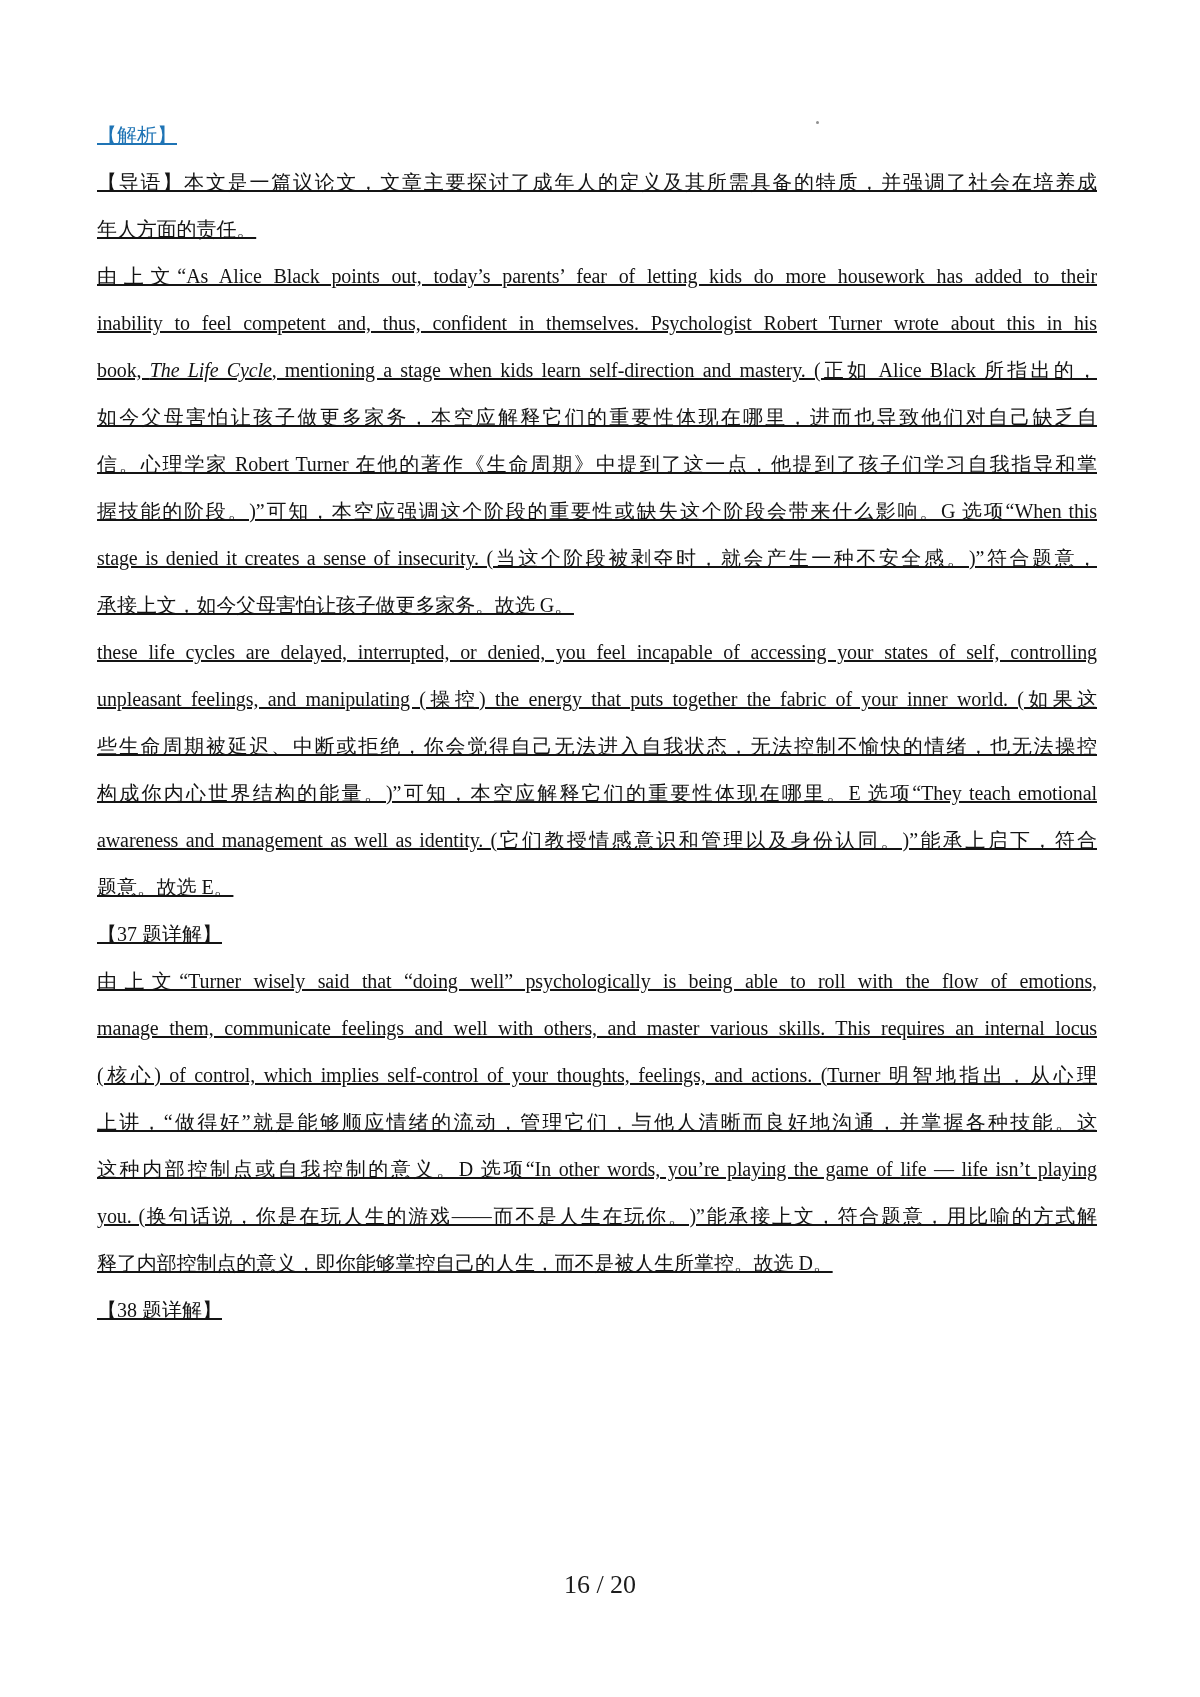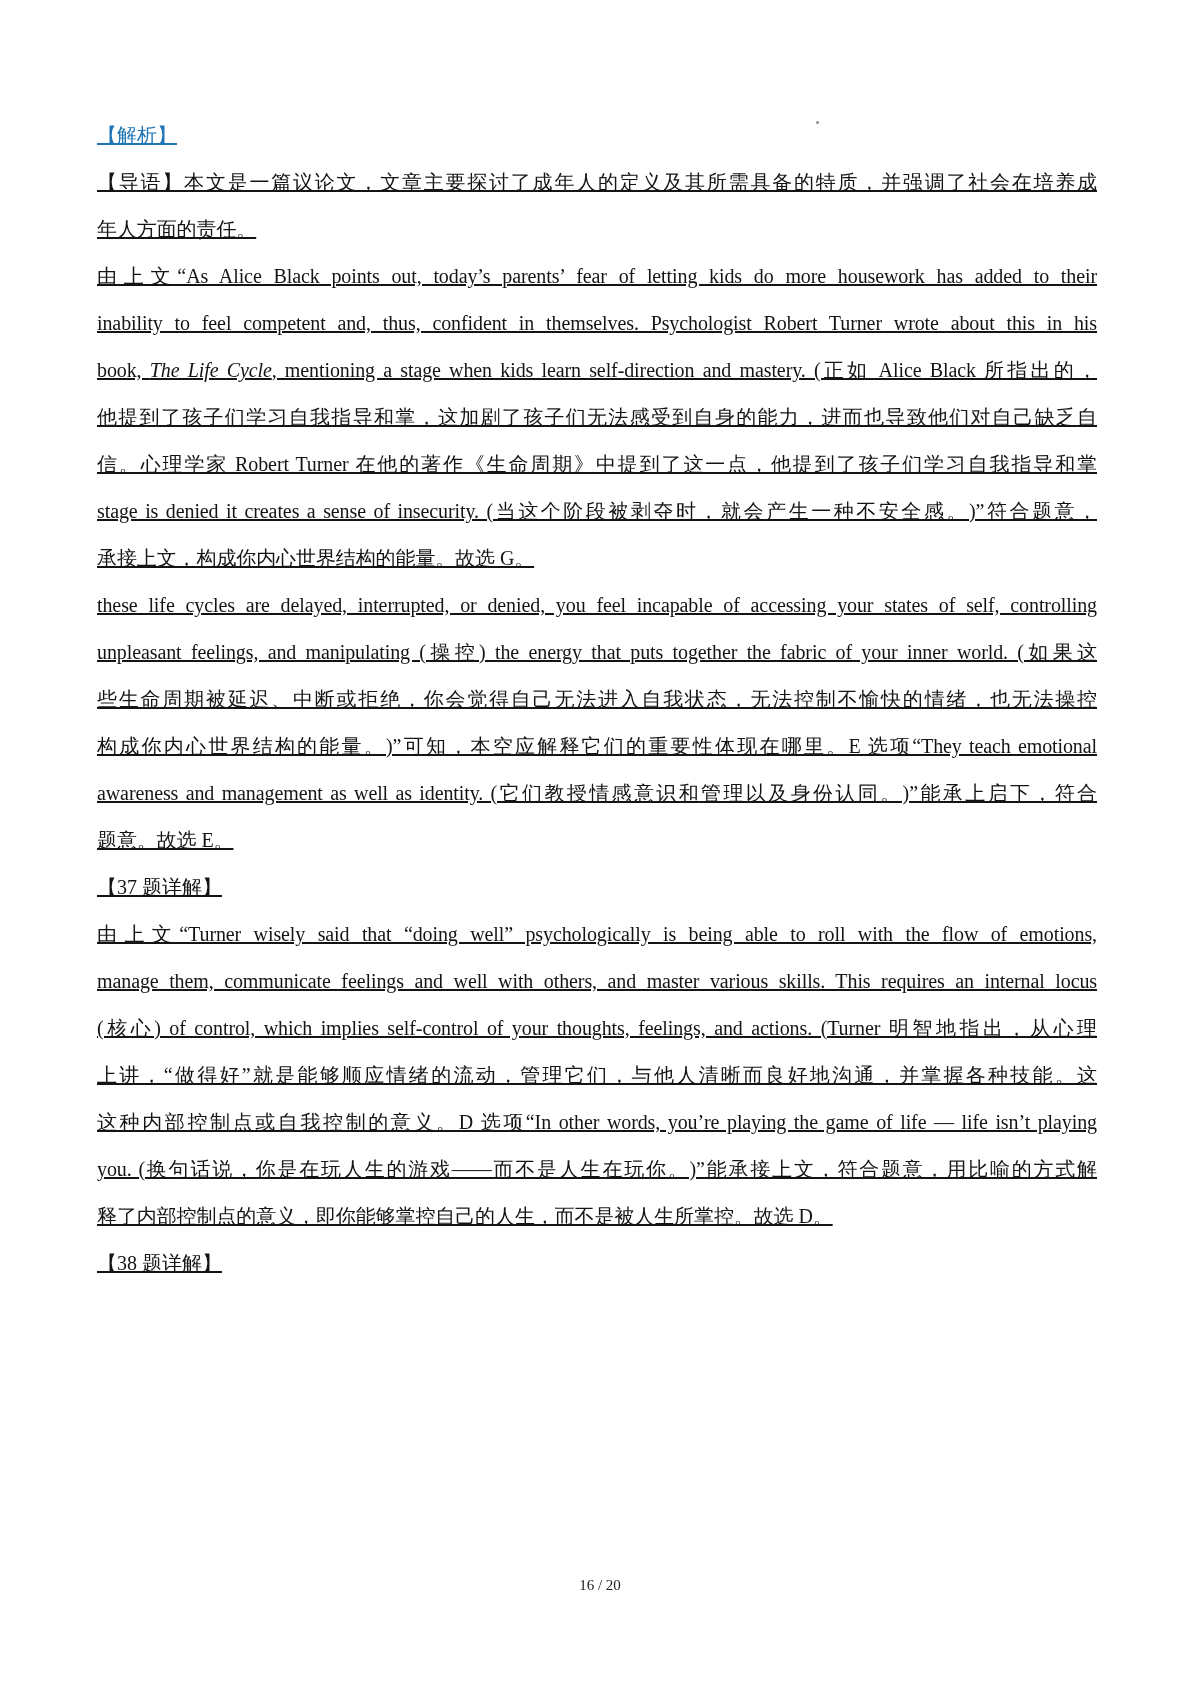--- a/index.html
+++ b/index.html
@@ -39,21 +39,21 @@
   .heading .line {
     letter-spacing: 0;
   }
   .italic { font-style: italic; }
   .footer {
     position: absolute;
     left: 0;
     top: 1570px;
     width: 100%;
     text-align: center;
-    font-size: 15px;
+    font-size: 26px;
     line-height: 30px;
     color: #1c1c1c;
   }
   .speck {
     position: absolute;
     left: 816px;
     top: 121px;
     width: 3px;
     height: 3px;
     background: #8f8f8f;
@@ -70,24 +70,25 @@
         <div class="line">【解析】</div>
       </div>
       <div class="block paragraph">
         <div class="line j">【导语】本文是一篇议论文，文章主要探讨了成年人的定义及其所需具备的特质，并强调了社会在培养成</div>
         <div class="line">年人方面的责任。</div>
       </div>
       <div class="block paragraph">
         <div class="line j">由上文“As Alice Black points out, today’s parents’ fear of letting kids do more housework has added to their</div>
         <div class="line j">inability to feel competent and, thus, confident in themselves. Psychologist Robert Turner wrote about this in his</div>
         <div class="line j"><span>book, </span><span class="italic">The Life Cycle</span><span>, mentioning a stage when kids learn self-direction and mastery. (正如 Alice Black 所指出的，</span></div>
-        <div class="line j">他提到了孩子们学习自我指导和掌，这加剧了孩子们无法感受到自身的能力，进而也导致他们对自己缺乏自</div>
+        <div class="line j">如今父母害怕让孩子做更多家务，本空应解释它们的重要性体现在哪里，进而也导致他们对自己缺乏自</div>
         <div class="line j">信。心理学家 Robert Turner 在他的著作《生命周期》中提到了这一点，他提到了孩子们学习自我指导和掌</div>
+        <div class="line j">握技能的阶段。)”可知，本空应强调这个阶段的重要性或缺失这个阶段会带来什么影响。G 选项“When this</div>
         <div class="line j">stage is denied it creates a sense of insecurity. (当这个阶段被剥夺时，就会产生一种不安全感。)”符合题意，</div>
-        <div class="line">承接上文，构成你内心世界结构的能量。故选 G。</div>
+        <div class="line">承接上文，如今父母害怕让孩子做更多家务。故选 G。</div>
       </div>
       <div class="block paragraph">
         <div class="line j">these life cycles are delayed, interrupted, or denied, you feel incapable of accessing your states of self, controlling</div>
         <div class="line j">unpleasant feelings, and manipulating (操控) the energy that puts together the fabric of your inner world. (如果这</div>
         <div class="line j">些生命周期被延迟、中断或拒绝，你会觉得自己无法进入自我状态，无法控制不愉快的情绪，也无法操控</div>
         <div class="line j">构成你内心世界结构的能量。)”可知，本空应解释它们的重要性体现在哪里。E 选项“They teach emotional</div>
         <div class="line j">awareness and management as well as identity. (它们教授情感意识和管理以及身份认同。)”能承上启下，符合</div>
         <div class="line">题意。故选 E。</div>
       </div>
       <div class="block heading">

